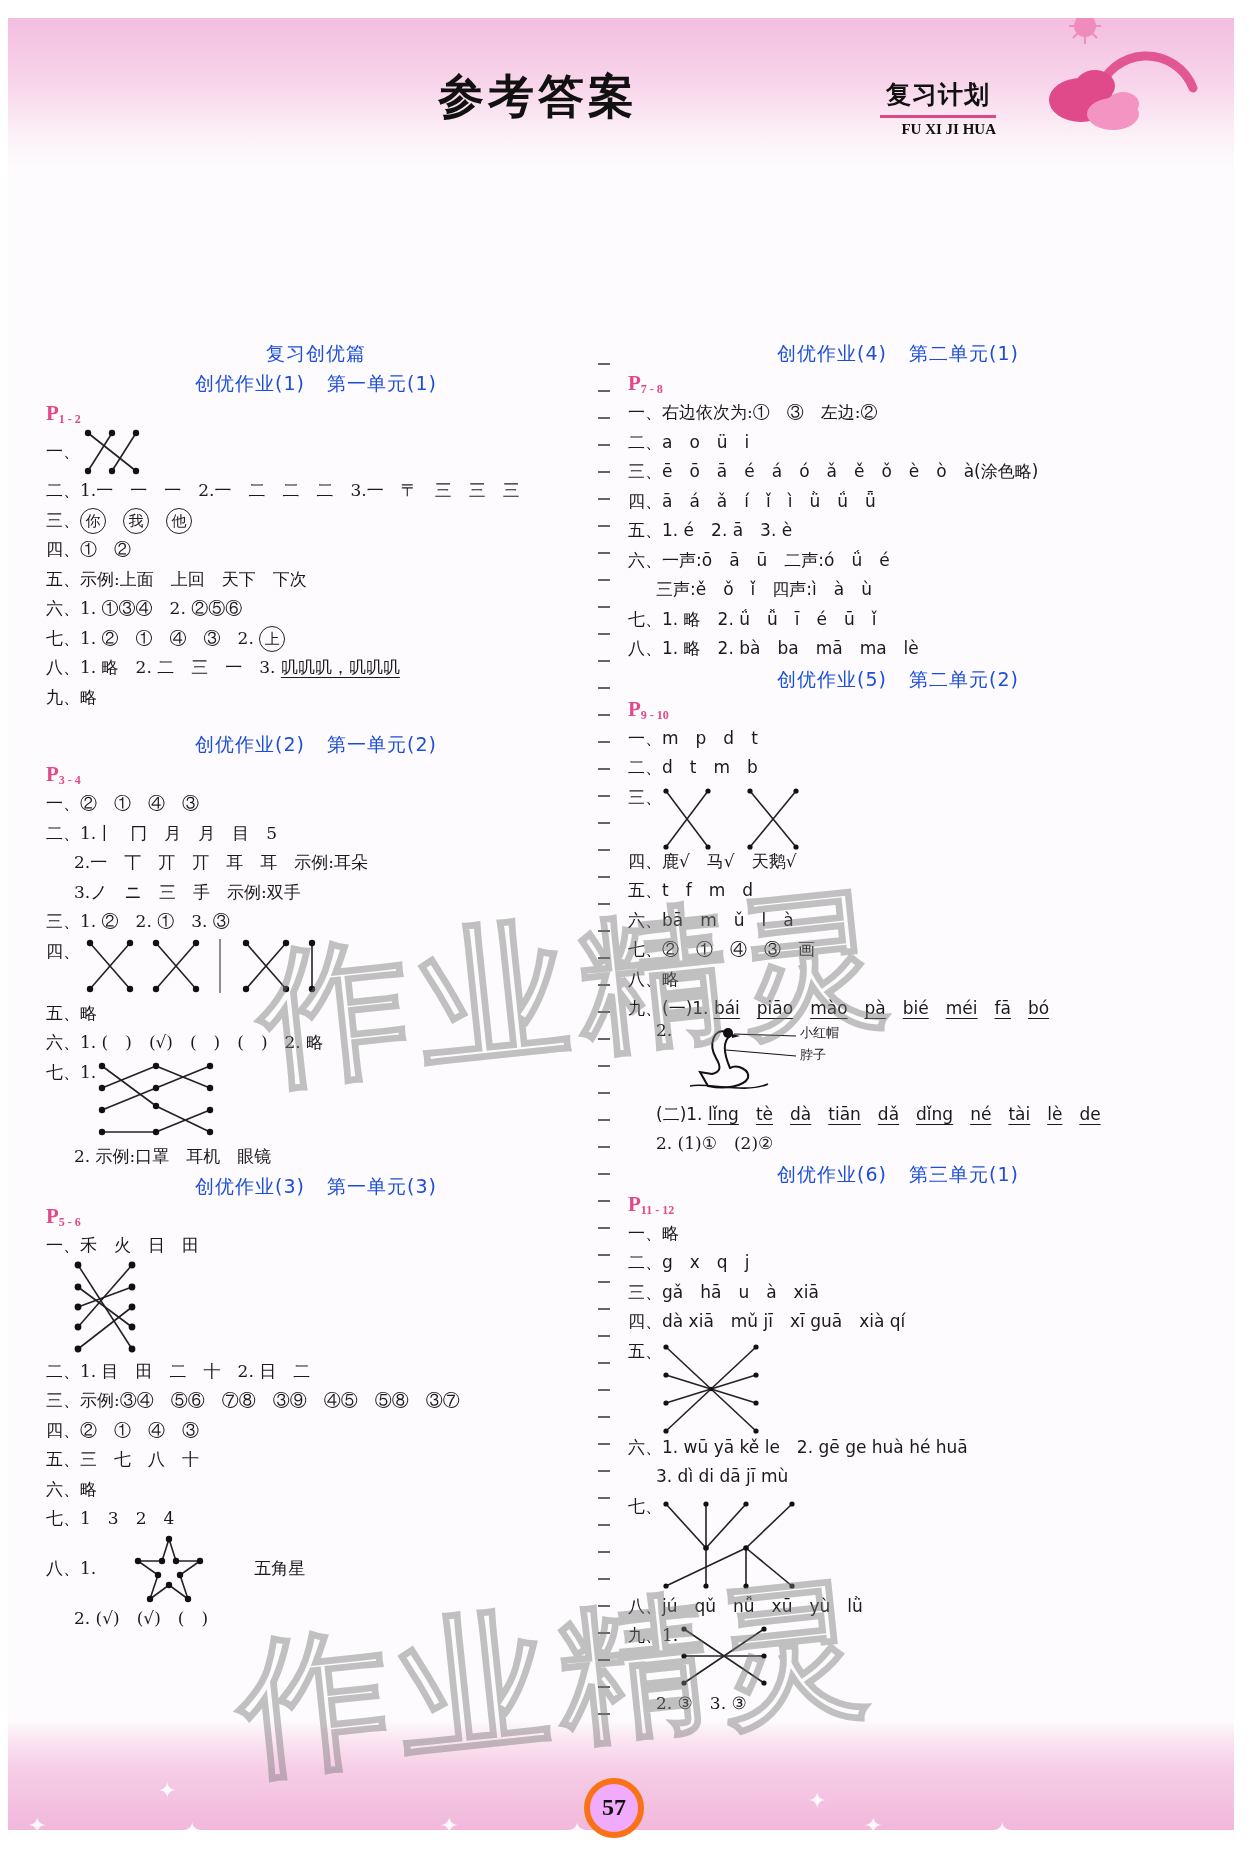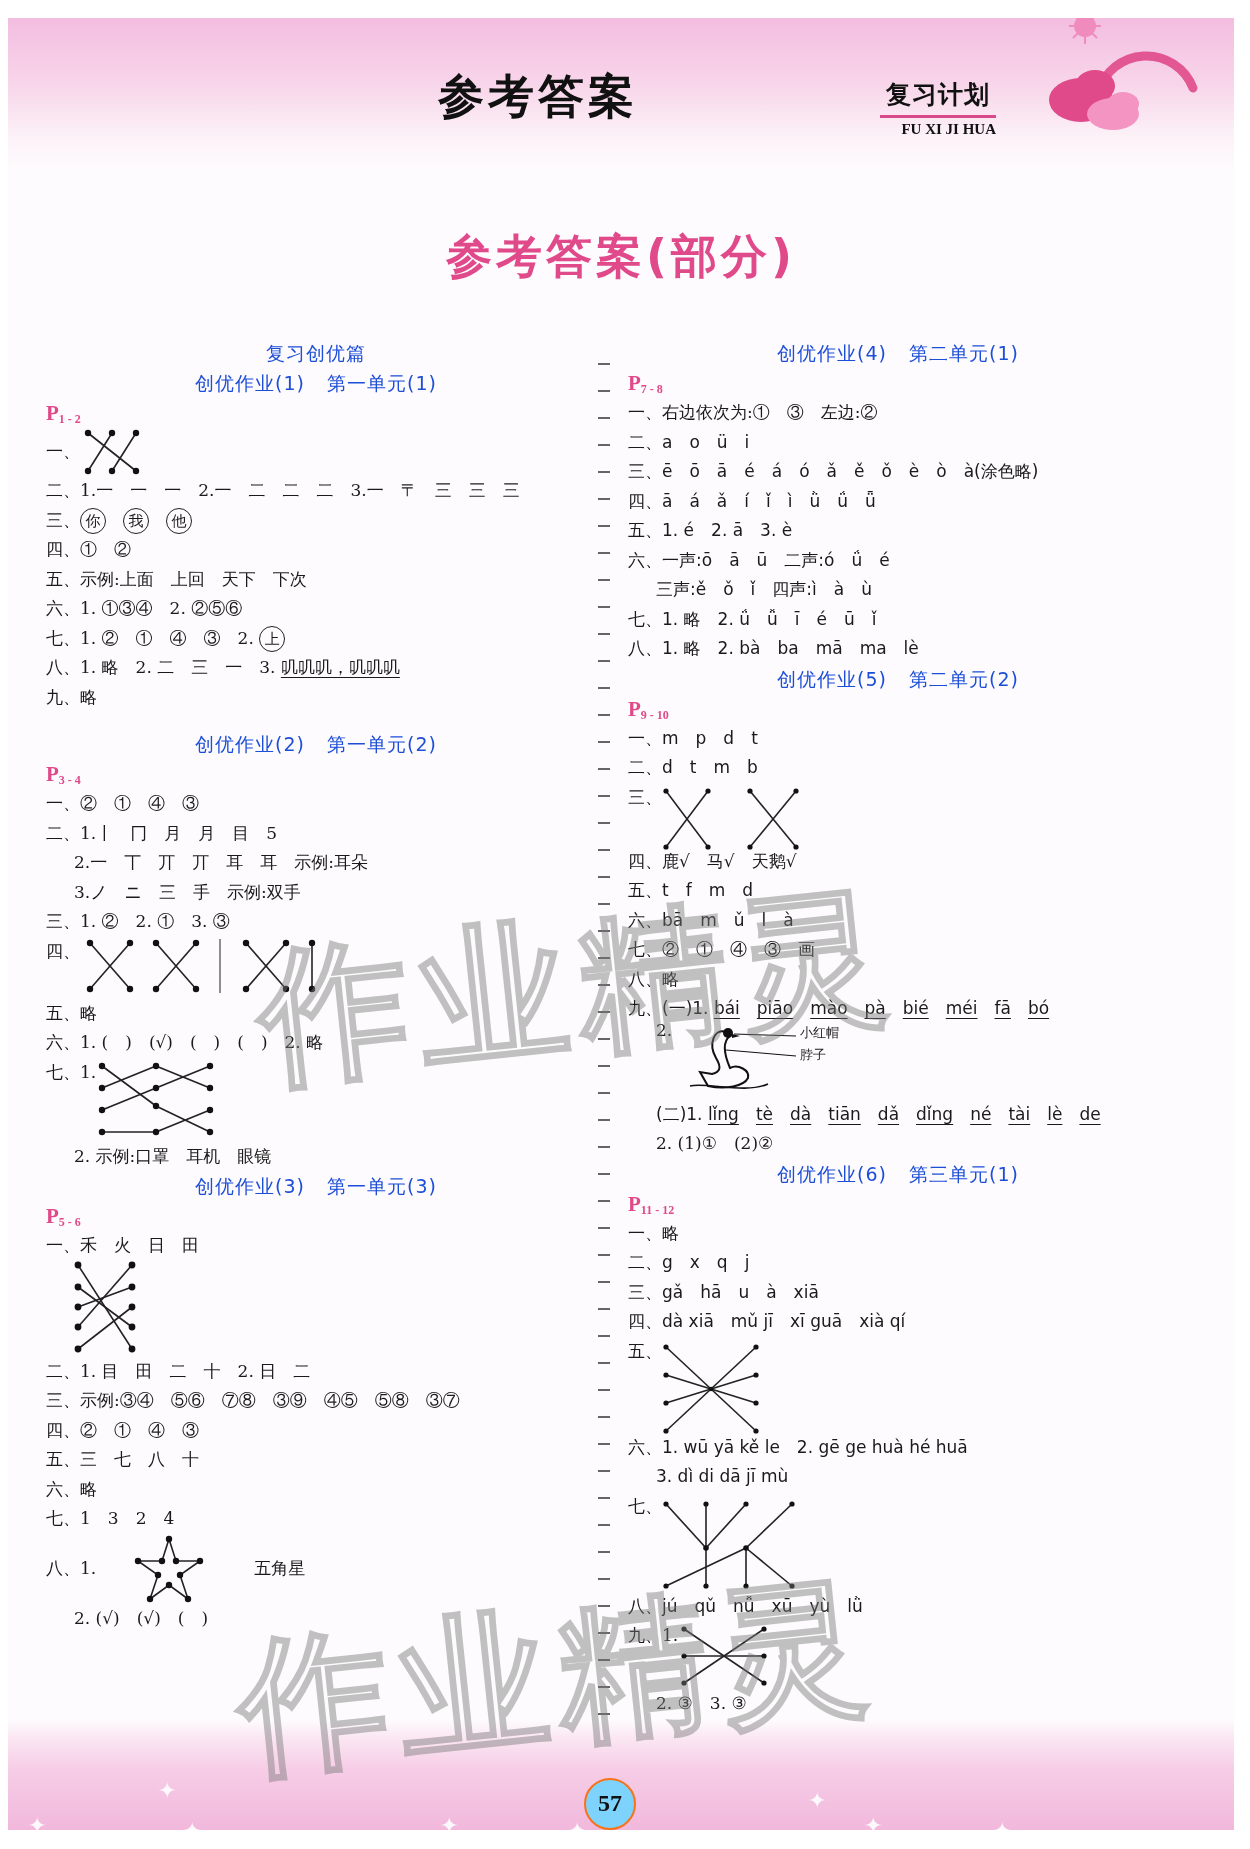--- a/index.html
+++ b/index.html
@@ -66,21 +66,21 @@
   .line.indent { padding-left: 28px; }
   .sans { font-family: "DejaVu Sans", sans-serif; }
   .u { text-decoration: underline; text-underline-offset: 4px; }
   .circ {
     display: inline-block; width: 24px; height: 24px; border: 1.5px solid #222; border-radius: 50%;
     text-align: center; line-height: 24px; font-size: 15px; vertical-align: middle;
   }
   svg.diag { display: block; }
   .footer-num {
     position: absolute; left: 576px; top: 1760px; width: 48px; height: 48px; border-radius: 50%;
-    background: #7dd3fc; border: 2px solid #f97316; text-align: center; line-height: 46px;
+    background: #f0abfc; border: 6px solid #f97316; text-align: center; line-height: 46px;
     font-weight: bold; font-size: 24px; font-family: "Liberation Serif", serif; color: #111;
   }
   .sparkle { position: absolute; color: #ffffff; font-size: 22px; opacity: 0.9; }
   .watermark {
     position: absolute; font-family: "DejaVu Sans", sans-serif; font-size: 150px; font-weight: bold;
     color: transparent; -webkit-text-stroke: 2px rgba(120,120,120,0.45); transform: rotate(-6deg);
     letter-spacing: 10px; pointer-events: none; white-space: nowrap;
   }
 </style>
 </head>
@@ -105,21 +105,20 @@
           <line x1="54" y1="-4" x2="30" y2="20"></line>
       </g>
     </g>
     <path d="M 55 75 A 50 50 0 0 1 150 70" fill="none" stroke="#e0498a" stroke-width="9" stroke-linecap="round" opacity="0.9"></path>
     <ellipse cx="38" cy="82" rx="32" ry="22" fill="#e0498a"></ellipse>
     <ellipse cx="52" cy="68" rx="20" ry="16" fill="#e0498a"></ellipse>
     <ellipse cx="70" cy="96" rx="26" ry="16" fill="#f394c3"></ellipse>
     <ellipse cx="80" cy="86" rx="16" ry="12" fill="#f394c3"></ellipse>
   </svg>
 
-  <div class="main-title">参考答案(部分)</div>
 
   <div class="divider-ticks"></div>
 
   <div class="col col-left">
     <div class="sec-head">复习创优篇</div>
 
     <div class="sec-head">
       <span>创优作业(1)</span><span class="gap"></span><span>第一单元(1)</span>
     </div>
     <div class="pageref">P<sub>1 - 2</sub></div>

